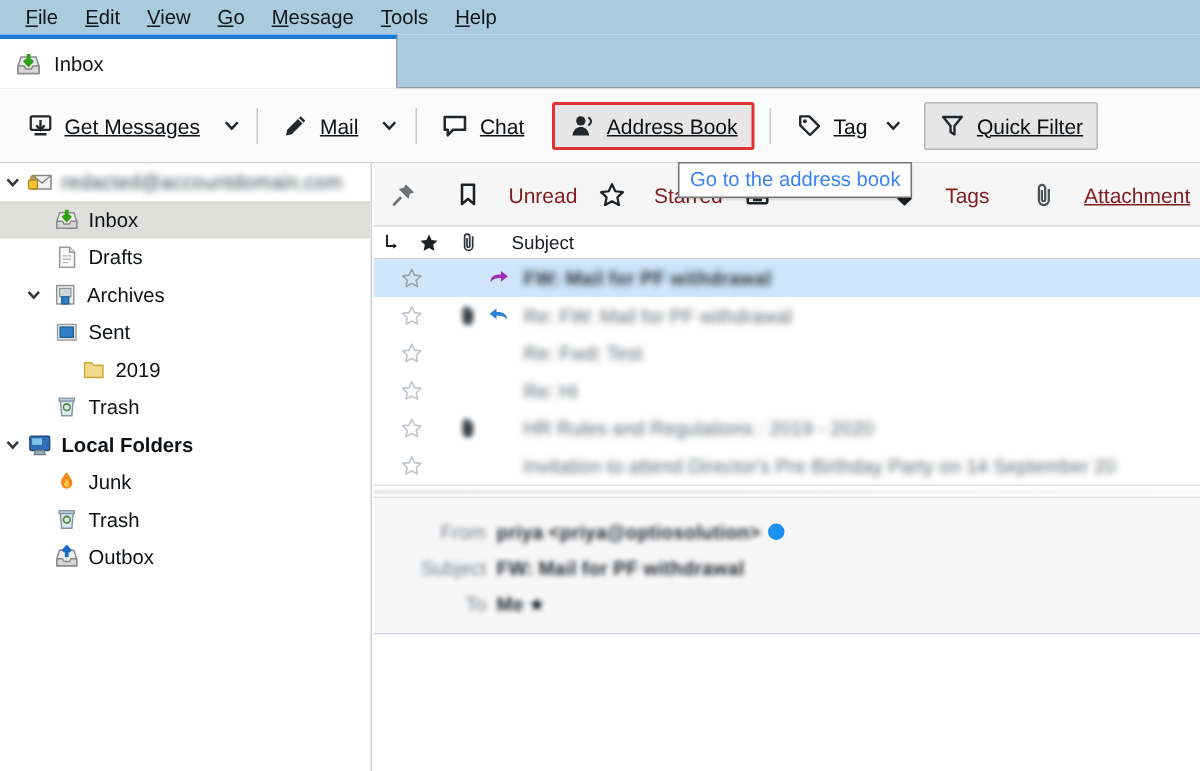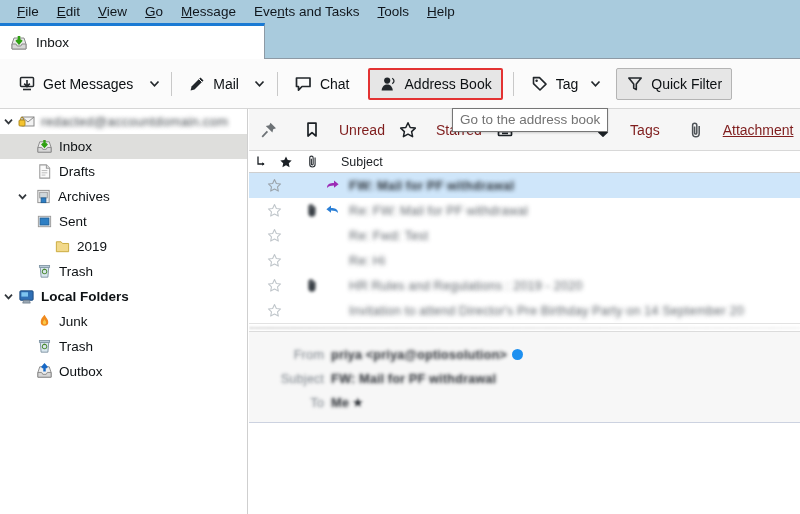--- a/index.html
+++ b/index.html
@@ -44,21 +44,21 @@
   .toolbar {
     position: absolute; left: 0; top: 59px; width: 800px; height: 50px;
     background: #fbfbfb;
     border-bottom: 1px solid #d6d6d6;
     display: flex; align-items: center; padding-left: 8px;
   }
   .tb-btn {
     display: flex; align-items: center; gap: 7px;
     height: 32px; padding: 0 9px; border-radius: 2px;
     border: 1px solid transparent; background: transparent;
-    font-size: 14px; color: #0c1013; white-space: nowrap; cursor: default;
+    font-size: 14px; color: #0c1013; white-space: nowrap; cursor: default; text-decoration: underline;
   }
   .tb-btn.pressed {
     background: #e6e6e6;
     border: 1px solid #b4b4b4;
   }
   .tb-btn.highlight {
     background: #e6e6e6;
     border: 2px solid #e33232;
     border-radius: 2px;
   }
@@ -181,38 +181,37 @@
     margin-left: 3px; color: transparent; text-shadow: 0 0 3px rgba(25,30,36,.95);
     user-select: none;
   }
   .msgbody { background: #ffffff; height: 100%; }
 
   
   .tooltip {
     position: absolute; left: 452px; top: 108px;
     background: #ffffff; border: 1px solid #767676;
     padding: 3px 7px 4px 7px;
-    font-size: 13.5px; color: #737373; white-space: nowrap;
+    font-size: 13.5px; color: #3b82f6; white-space: nowrap;
     box-shadow: 0 1px 2px rgba(0,0,0,.18);
     z-index: 50;
   }
   svg { display: block; }
 </style>
 </head>
 <body>
 
 <div id="app">
 
   <div class="menubar">
     <div class="menu-item"><span class="ul">F</span>ile</div>
     <div class="menu-item"><span class="ul">E</span>dit</div>
     <div class="menu-item"><span class="ul">V</span>iew</div>
     <div class="menu-item"><span class="ul">G</span>o</div>
     <div class="menu-item"><span class="ul">M</span>essage</div>
-    <div class="menu-item">Eve<span class="ul">n</span>ts and Tasks</div>
     <div class="menu-item"><span class="ul">T</span>ools</div>
     <div class="menu-item"><span class="ul">H</span>elp</div>
   </div>
 
   <div class="tabstrip">
     <div class="tab">
       <span>
         <svg width="18" height="18" viewBox="0 0 18 18">
           <path d="M2 10 L4 4 H14 L16 10 V15 H2 Z" fill="#e9e9e9" stroke="#8a8a8a" stroke-width="1"></path>
           <path d="M2 10 H6 L7.2 12 H10.8 L12 10 H16 V15 H2 Z" fill="#d7d7d7" stroke="#8a8a8a" stroke-width="1"></path>

